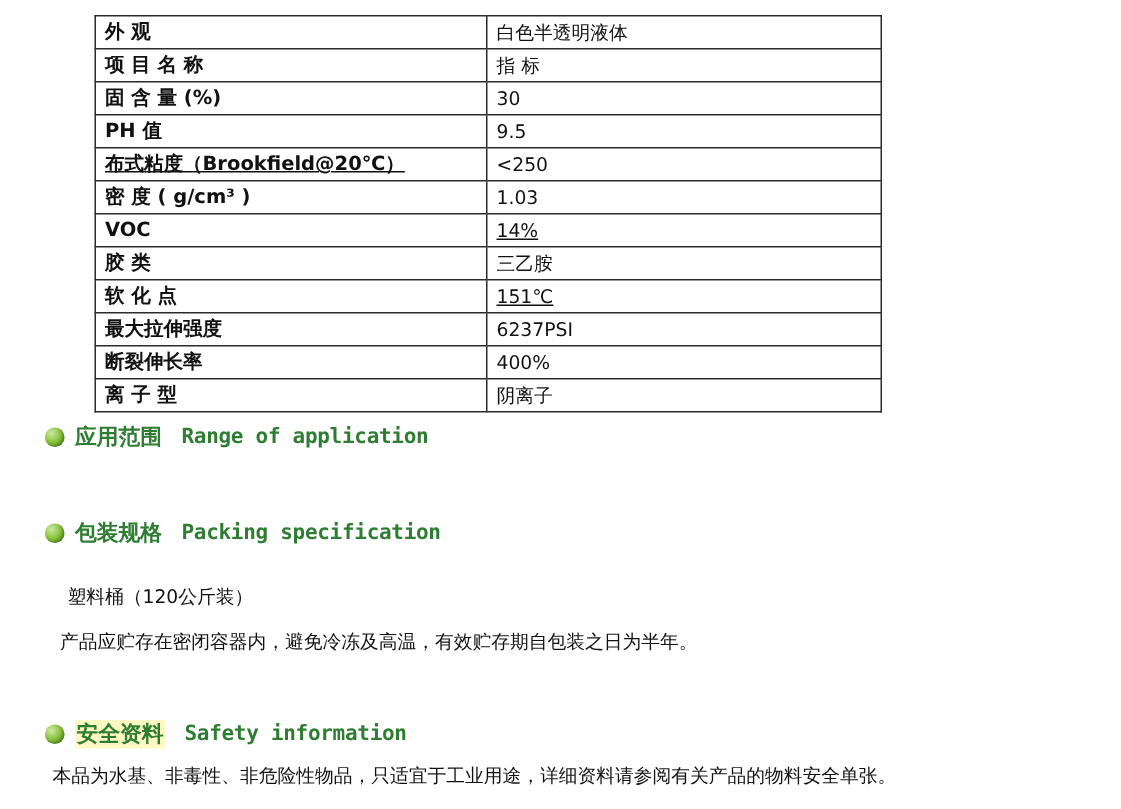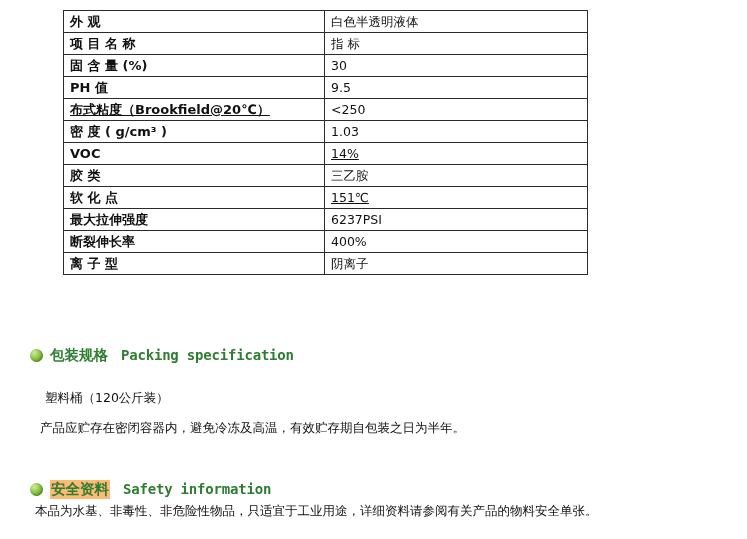--- a/index.html
+++ b/index.html
@@ -86,21 +86,21 @@
   }
   .sec-title-en {
     font-family: "DejaVu Sans Mono", "Liberation Mono", monospace;
     font-size: 14px;
     font-weight: bold;
     color: #2e7d32;
     margin-left: 6px;
     letter-spacing: -0.2px;
   }
   .sec-title-cn.hl {
-    background: #fdba74;
+    background: #fef9c3;
     padding: 0 1px;
   }
   .body-text {
     font-family: "DejaVu Sans", "Liberation Sans", sans-serif;
     font-size: 12.5px;
     color: #111;
     line-height: 18px;
     margin-top: 9px;
     margin-left: 15px;
   }
@@ -163,20 +163,25 @@
         </tr>
         <tr>
           <td class="col-name">离  子  型</td>
           <td class="col-val">阴离子</td>
         </tr>
       </tbody>
     </table>
   </div>
 
   <div class="section" style="top:281px;">
+    <div class="sec-head">
+      <span class="bullet"></span>
+      <span class="sec-title-cn">应用范围</span>
+      <span class="sec-title-en">Range of application</span>
+    </div>
   </div>
 
   <div class="section" style="top:345px;">
     <div class="sec-head">
       <span class="bullet"></span>
       <span class="sec-title-cn">包装规格</span>
       <span class="sec-title-en">Packing specification</span>
     </div>
     <div class="body-text" style="margin-top:24px;">
       <span>塑料桶（120公斤装）</span>
@@ -188,18 +193,18 @@
       <span>产品应贮存在密闭容器内，避免冷冻及高温，有效贮存期自包装之日为半年。</span>
     </div>
   </div>
 
   <div class="section" style="top:479px;">
     <div class="sec-head">
       <span class="bullet"></span>
       <span class="sec-title-cn hl">安全资料</span>
       <span class="sec-title-en">Safety information</span>
     </div>
-    <div class="body-text" style="margin-top:3px;margin-left:5px;">
+    <div class="body-text" style="margin-top:9px;margin-left:5px;">
       <span>本品为水基、非毒性、非危险性物品，只适宜于工业用途，详细资料请参阅有关产品的物料安全单张。</span>
     </div>
   </div>
 
 </div>
 
 </body></html>

